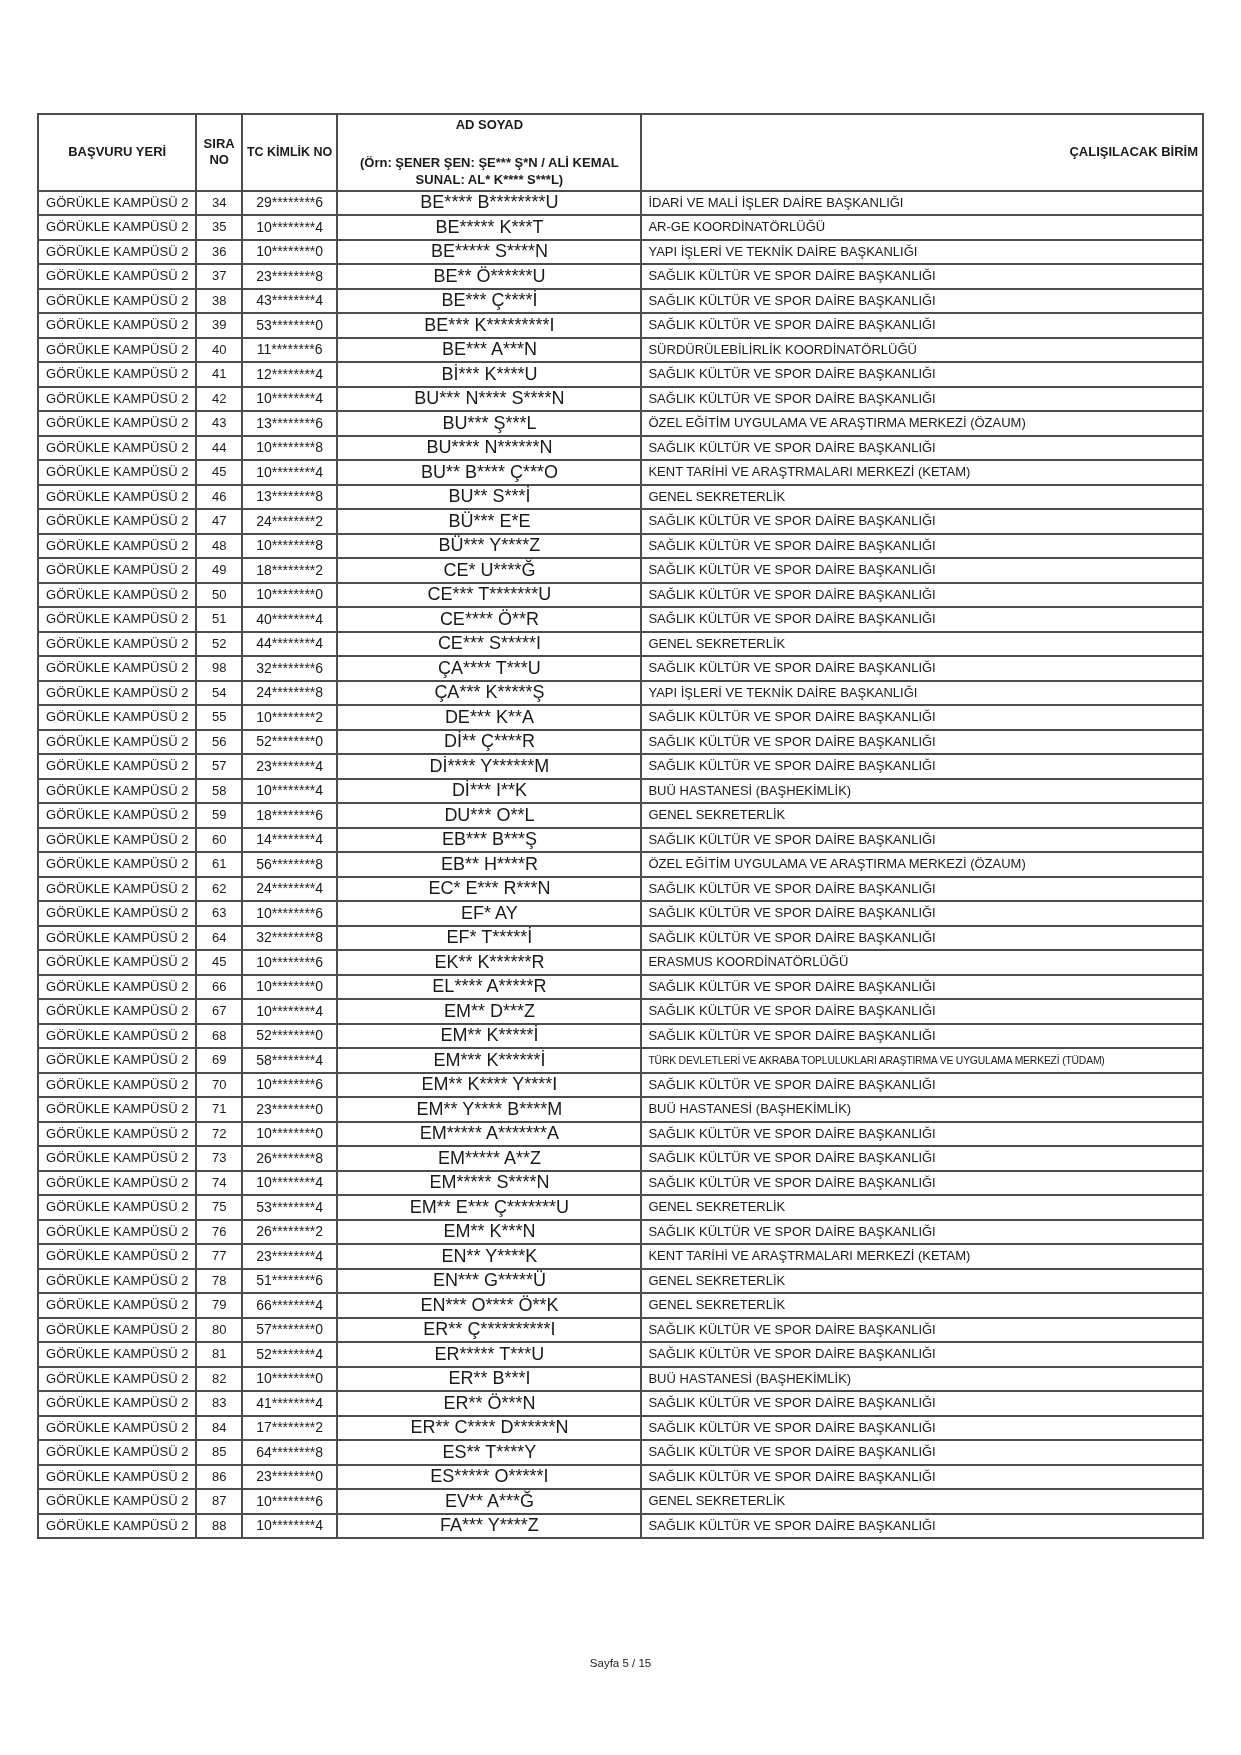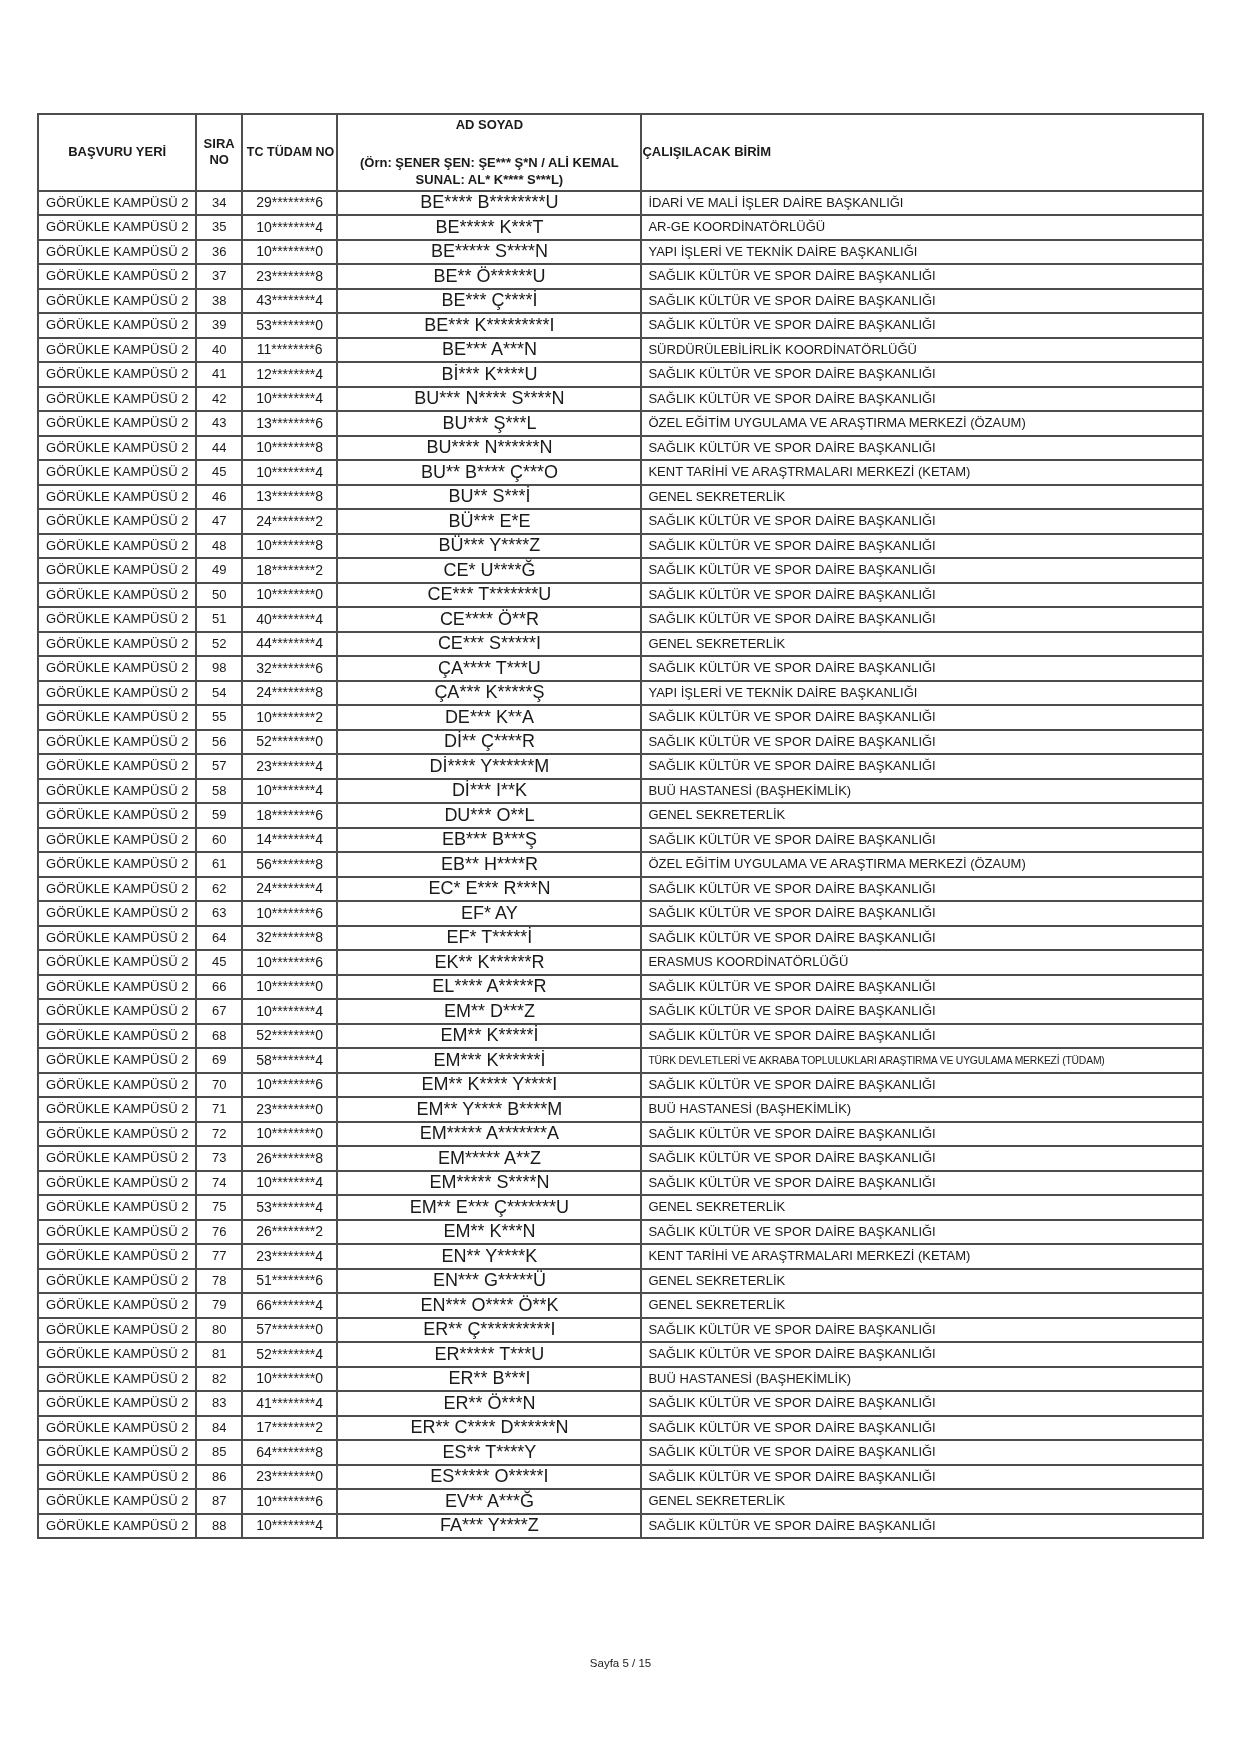--- a/index.html
+++ b/index.html
@@ -32,21 +32,21 @@
   }
   .doc-table thead th {
     height:56px;
     font-size:13px;
     font-weight:bold;
     text-align:center;
     vertical-align:middle;
     padding:2px 4px;
     line-height:1.25;
   }
-  .doc-table thead th.h-birim { text-align:left; padding-left:0; }
+  .doc-table thead th.h-birim { text-align:right; padding-left:0; }
   .doc-table thead th.h-tc { white-space:nowrap; font-size:12.5px; }
   .adsoyad-example { font-weight:bold;margin-top:22px; }
 
   .doc-table td {
     height:24.5px;
     font-size:13px;
     padding:1px 6px;
     white-space:nowrap;
     line-height:1.1;
   }
@@ -75,21 +75,21 @@
       <col class="c1">
         <col class="c2">
         <col class="c3">
         <col class="c4">
         <col class="c5">
     </colgroup>
     <thead>
       <tr>
         <th>BAŞVURU YERİ</th>
         <th>SIRA NO</th>
-        <th class="h-tc">TC TÜDAM NO</th>
+        <th class="h-tc">TC KİMLİK NO</th>
         <th>
           <div>AD SOYAD</div>
           <div class="adsoyad-example">(Örn: ŞENER ŞEN: ŞE*** Ş*N / ALİ KEMAL SUNAL: AL* K**** S***L)</div>
         </th>
         <th class="h-birim">ÇALIŞILACAK BİRİM</th>
       </tr>
     </thead>
     <tbody>
         <tr>
           <td class="c-yer">GÖRÜKLE KAMPÜSÜ 2</td>

